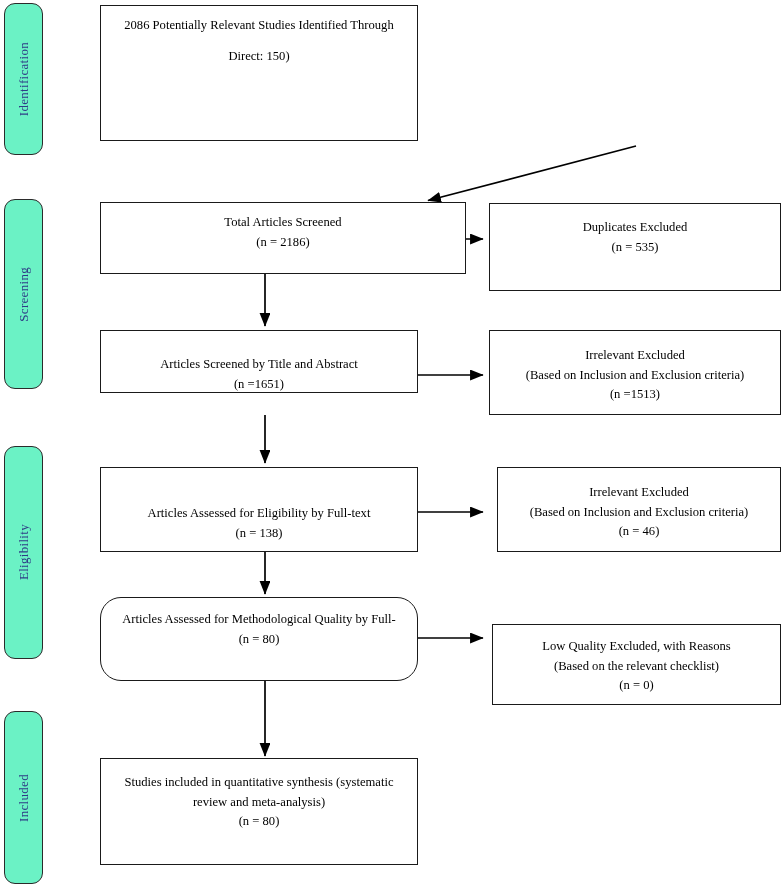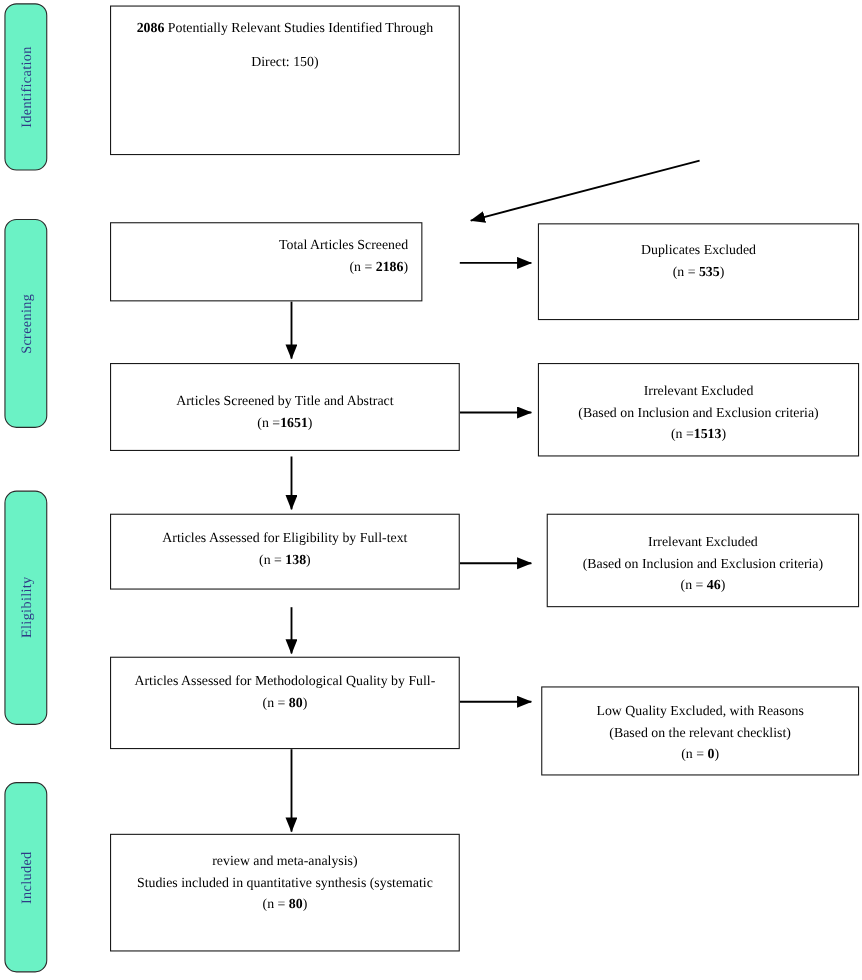--- a/index.html
+++ b/index.html
@@ -45,21 +45,21 @@
     background: #ffffff;
     border: 1.6px solid #1a1a1a;
     padding: 10px 12px 0 12px;
     text-align: center;
     color: #000000;
     font-size: 12.6px;
     line-height: 1.55;
   }
   .flow-box .line { display: block; }
   .flow-box .spacer { display: block; height: 11px; }
-  .flow-box b { font-weight: bold; }
+  .flow-box b { font-weight: normal; }
 
   
   #connectors {
     position: absolute;
     left: 0;
     top: 0;
     width: 784px;
     height: 891px;
     pointer-events: none;
   }
@@ -131,62 +131,62 @@
 
   <div class="flow-box" style="left:100px; top:5px; width:318px; height:136px;">
     <span class="line">
       <b>2086</b><span> Potentially Relevant Studies Identified Through</span>
     </span>
     <span class="spacer"></span>
     <span class="line">Direct: 150)</span>
   </div>
 
 
-  <div class="flow-box" style="left:100px; top:202px; width:284px; height:72px; text-align:right;">
+  <div class="flow-box" style="left:100px; top:202px; width:366px; height:72px; ">
     <span class="line">Total Articles Screened</span>
     <span class="line"><span>(n = </span><b>2186</b><span>)</span></span>
   </div>
 
   <div class="flow-box" style="left:489px; top:203px; width:292px; height:88px; padding-top:14px;">
     <span class="line">Duplicates Excluded</span>
     <span class="line"><span>(n = </span><b>535</b><span>)</span></span>
   </div>
 
-  <div class="flow-box" style="left:100px; top:330px; width:318px; height:80px; padding-top:24px;">
+  <div class="flow-box" style="left:100px; top:330px; width:318px; height:63px; padding-top:24px;">
     <span class="line">Articles Screened by Title and Abstract</span>
     <span class="line"><span>(n =</span><b>1651</b><span>)</span></span>
   </div>
 
   <div class="flow-box" style="left:489px; top:330px; width:292px; height:85px; padding-top:15px;">
     <span class="line">Irrelevant Excluded</span>
     <span class="line">(Based on Inclusion and Exclusion criteria)</span>
     <span class="line"><span>(n =</span><b>1513</b><span>)</span></span>
   </div>
 
-  <div class="flow-box" style="left:100px; top:467px; width:318px; height:69px; padding-top:12px;">
+  <div class="flow-box" style="left:100px; top:467px; width:318px; height:85px; padding-top:36px;">
     <span class="line">Articles Assessed for Eligibility by Full-text</span>
     <span class="line"><span>(n = </span><b>138</b><span>)</span></span>
   </div>
 
   <div class="flow-box" style="left:497px; top:467px; width:284px; height:85px; padding-top:15px;">
     <span class="line">Irrelevant Excluded</span>
     <span class="line">(Based on Inclusion and Exclusion criteria)</span>
     <span class="line"><span>(n = </span><b>46</b><span>)</span></span>
   </div>
 
-  <div class="flow-box" style="left:100px; top:597px; width:318px; height:84px; padding-top:12px;">
+  <div class="flow-box" style="left:100px; top:597px; width:318px; height:84px; padding-top:12px;border-radius:21px;">
     <span class="line">Articles Assessed for Methodological Quality by Full-</span>
     <span class="line"><span>(n = </span><b>80</b><span>)</span></span>
   </div>
 
   <div class="flow-box" style="left:492px; top:595px; width:289px; height:81px; padding-top:12px;margin-top:29px;">
     <span class="line">Low Quality Excluded, with Reasons</span>
     <span class="line">(Based on the relevant checklist)</span>
     <span class="line"><span>(n = </span><b>0</b><span>)</span></span>
   </div>
 
   <div class="flow-box" style="left:100px; top:758px; width:318px; height:107px; padding-top:14px;">
+    <span class="line">Studies included in quantitative synthesis (systematic</span>
     <span class="line">review and meta-analysis)</span>
-    <span class="line">Studies included in quantitative synthesis (systematic</span>
     <span class="line"><span>(n = </span><b>80</b><span>)</span></span>
   </div>
 
 </div>
 
 </body></html>

